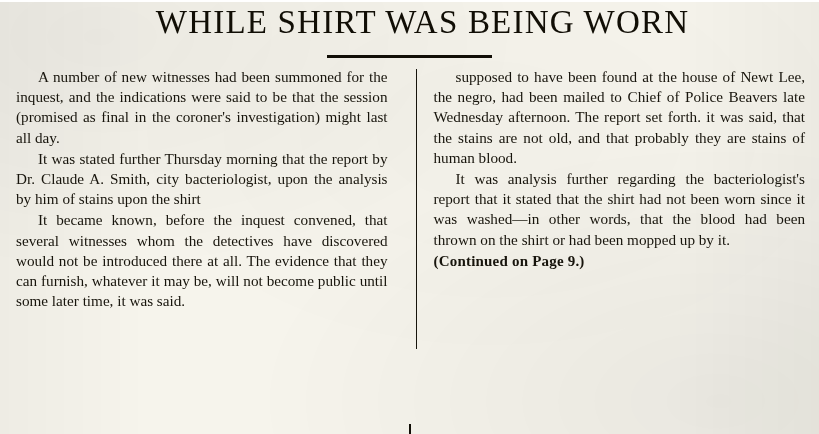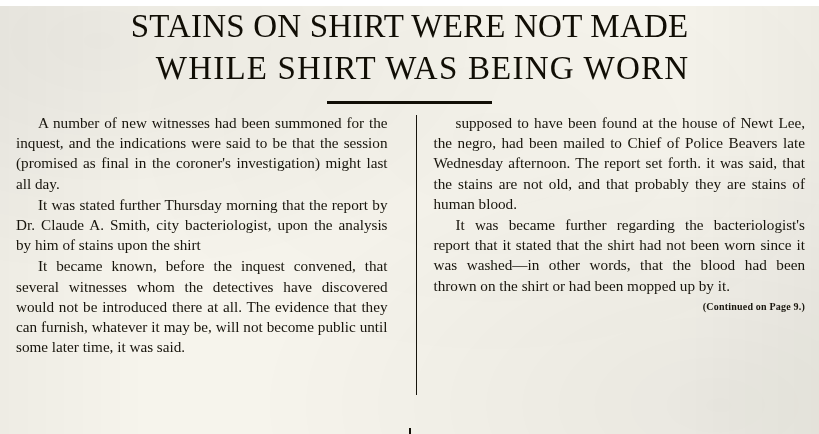--- a/index.html
+++ b/index.html
@@ -95,61 +95,60 @@
     background: #1a170f;
     margin: 2px 0 0 0;
     min-height: 280px;
   }
   p {
     margin: 0 0 0 0;
     text-indent: 22px;
   }
   p + p { margin-top: 1px; }
   .continued {
-    text-align: right;
+    text-align: left;
     font-weight: bold;
-    font-size: 10px;
+    font-size: 15px;
     text-indent: 0;
     letter-spacing: 0.2px;
   }
   .bottom-tick {
     position: absolute;
     left: 50%;
     bottom: 0;
     width: 2px;
     height: 12px;
     background: #14110a;
     transform: translateX(-1px);
   }
 </style>
 </head>
 <body>
 
 <div class="page">
   <div class="paper-noise"></div>
 
   <div class="headline">
-    <div class="headline-line l1">STAINS ON SHIRT WERE NOT MADE</div>
     <div class="headline-line l2">WHILE SHIRT  WAS  BEING  WORN</div>
   </div>
 
   <div class="rule-wrap">
     <div class="rule"></div>
   </div>
 
   <div class="columns">
     <div class="col left">
       <p>A number of new witnesses had been summoned for the inquest, and the indications were said to be that the session (promised as final in the coroner's investigation) might last all day.</p>
       <p>It was stated further Thursday morning that the report by Dr. Claude A. Smith, city bacteriologist, upon the analysis by him of stains upon the shirt</p>
       <p>It became known, before the inquest convened, that several witnesses whom the detectives have discovered would not be introduced there at all. The evidence that they can furnish, whatever it may be, will not become public until some later time, it was said.</p>
     </div>
 
     <div class="col-divider"></div>
 
     <div class="col right">
       <p>supposed to have been  found at the house of Newt Lee, the negro, had been mailed to Chief of Police Beavers late Wednesday afternoon.   The report set forth. it was said, that the stains are not old, and that probably they are stains of human blood.</p>
-      <p>It was became further regarding the bacteriologist's report that it  stated that the shirt had not been worn since it was washed—in other words, that the blood had been thrown on the shirt or had been mopped up by it.</p>
+      <p>It was analysis further regarding the bacteriologist's report that it  stated that the shirt had not been worn since it was washed—in other words, that the blood had been thrown on the shirt or had been mopped up by it.</p>
       <p class="continued">(Continued on Page 9.)</p>
     </div>
   </div>
 
   <div class="bottom-tick"></div>
 </div>
 
 </body></html>

